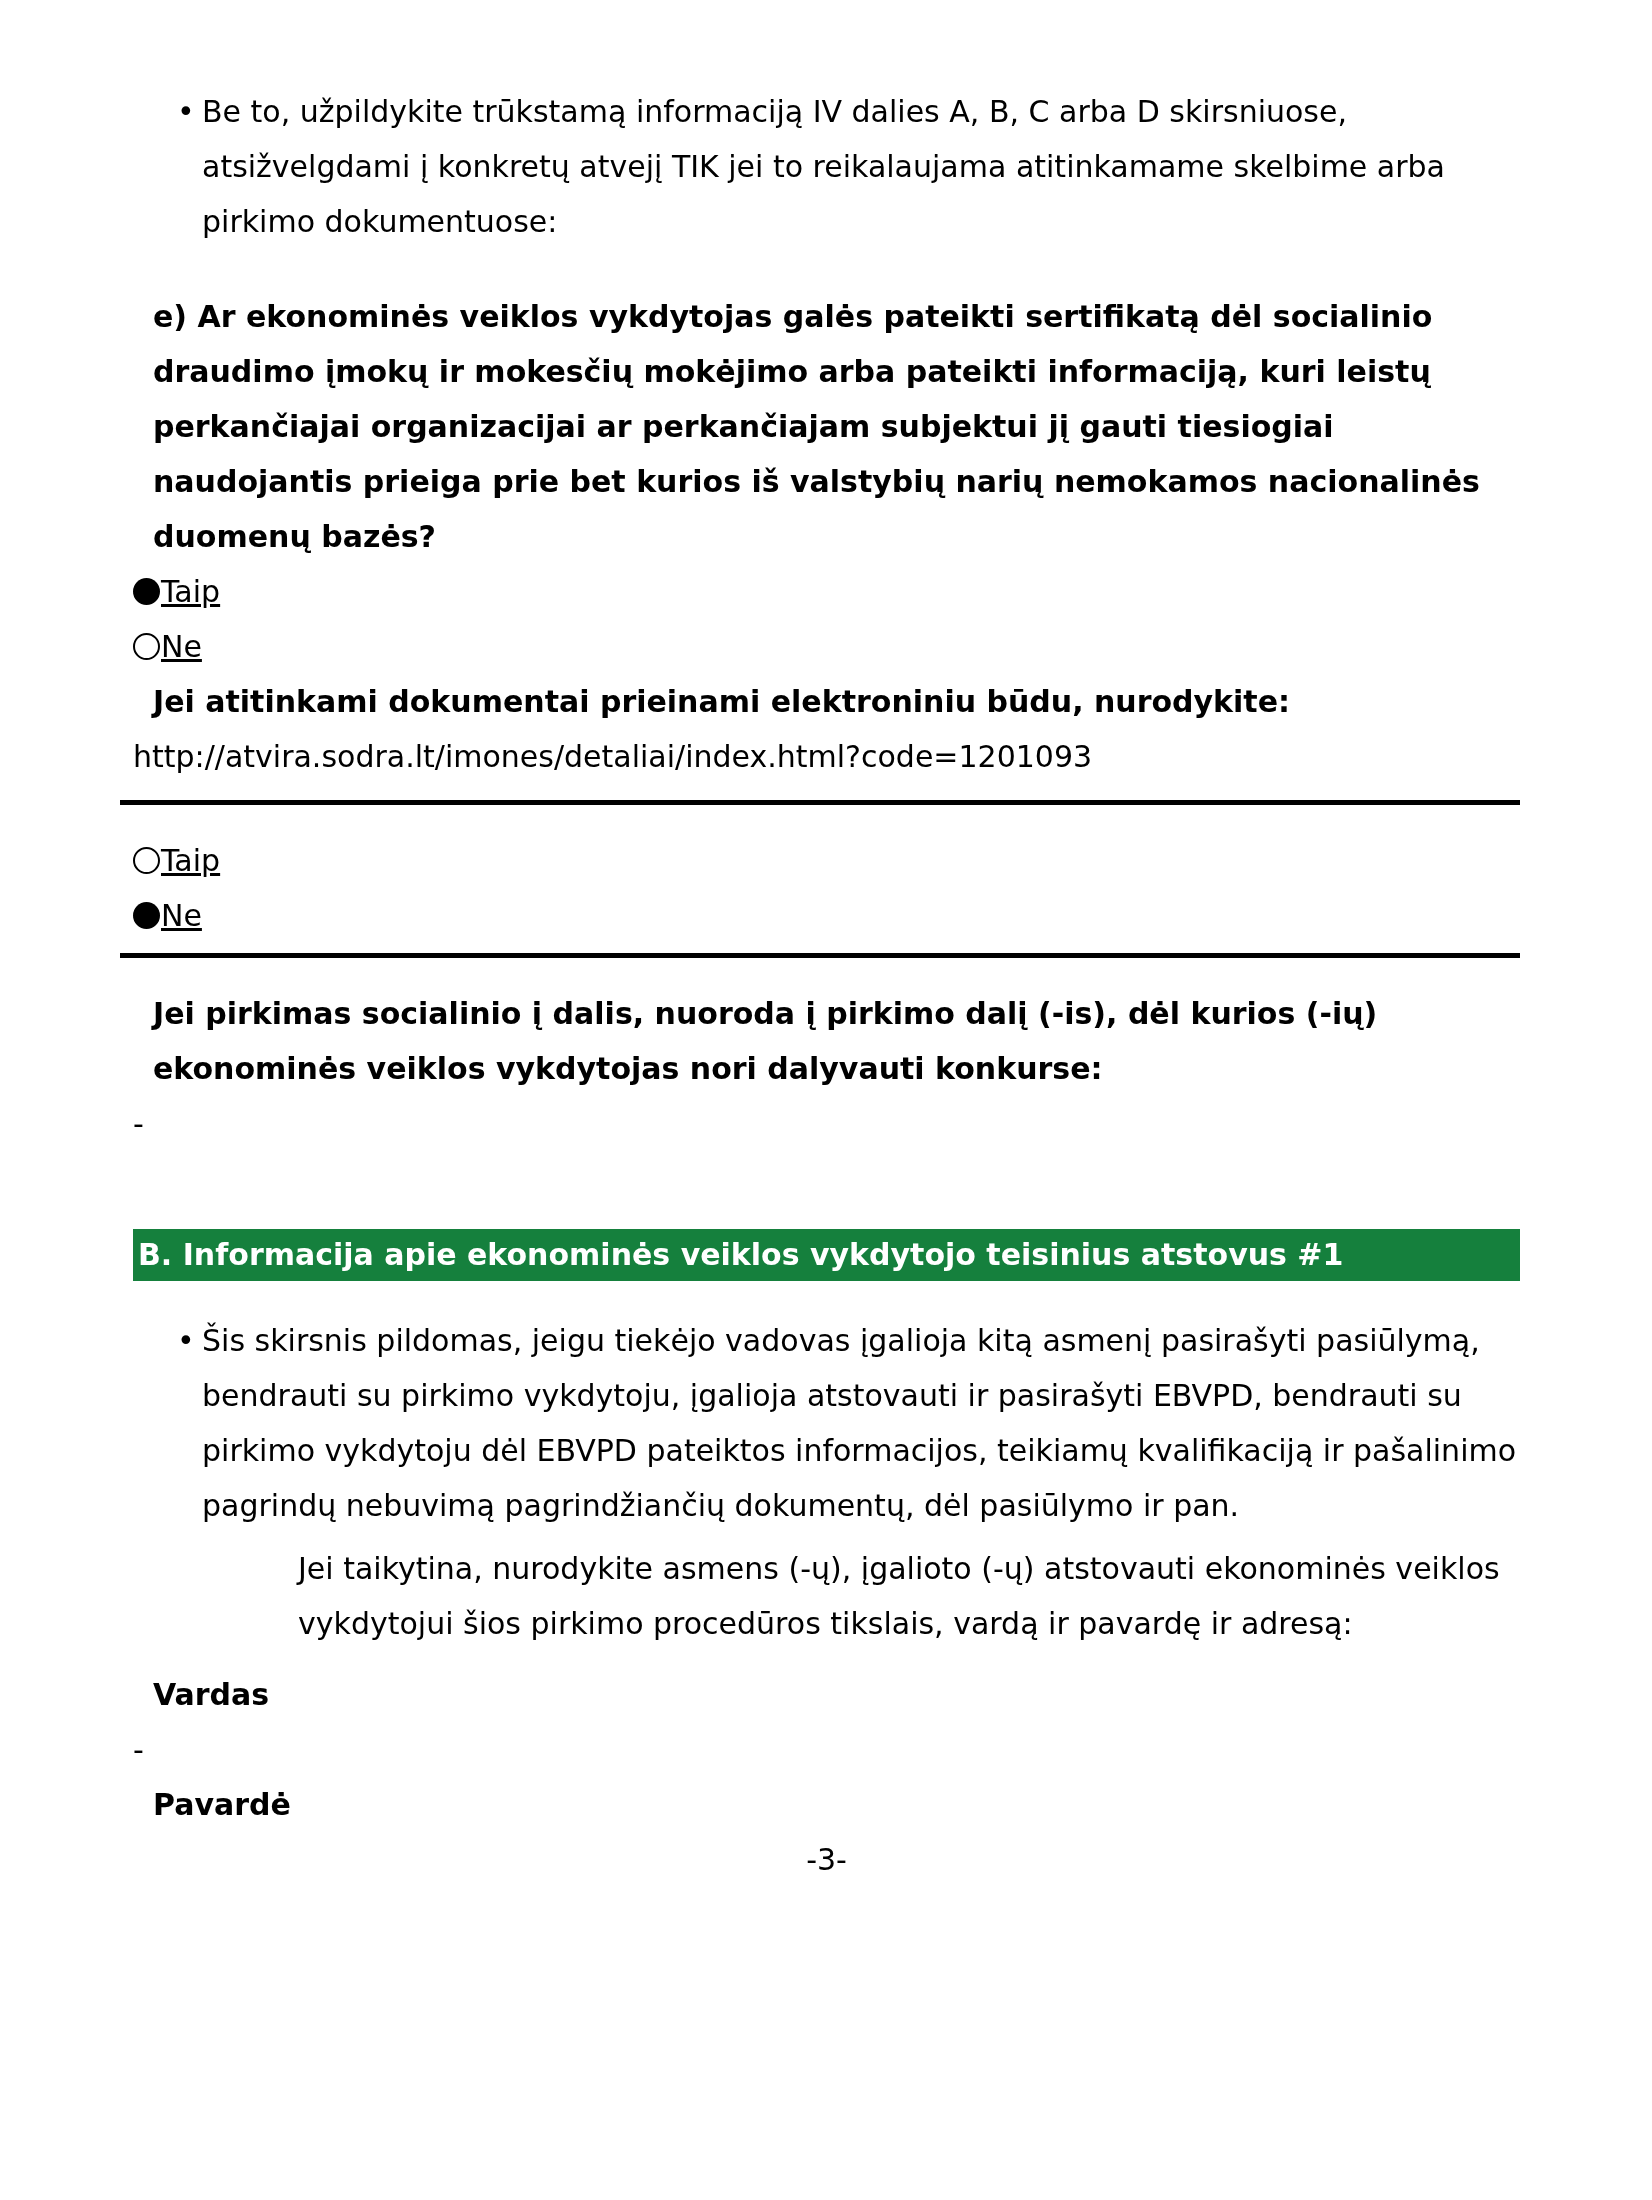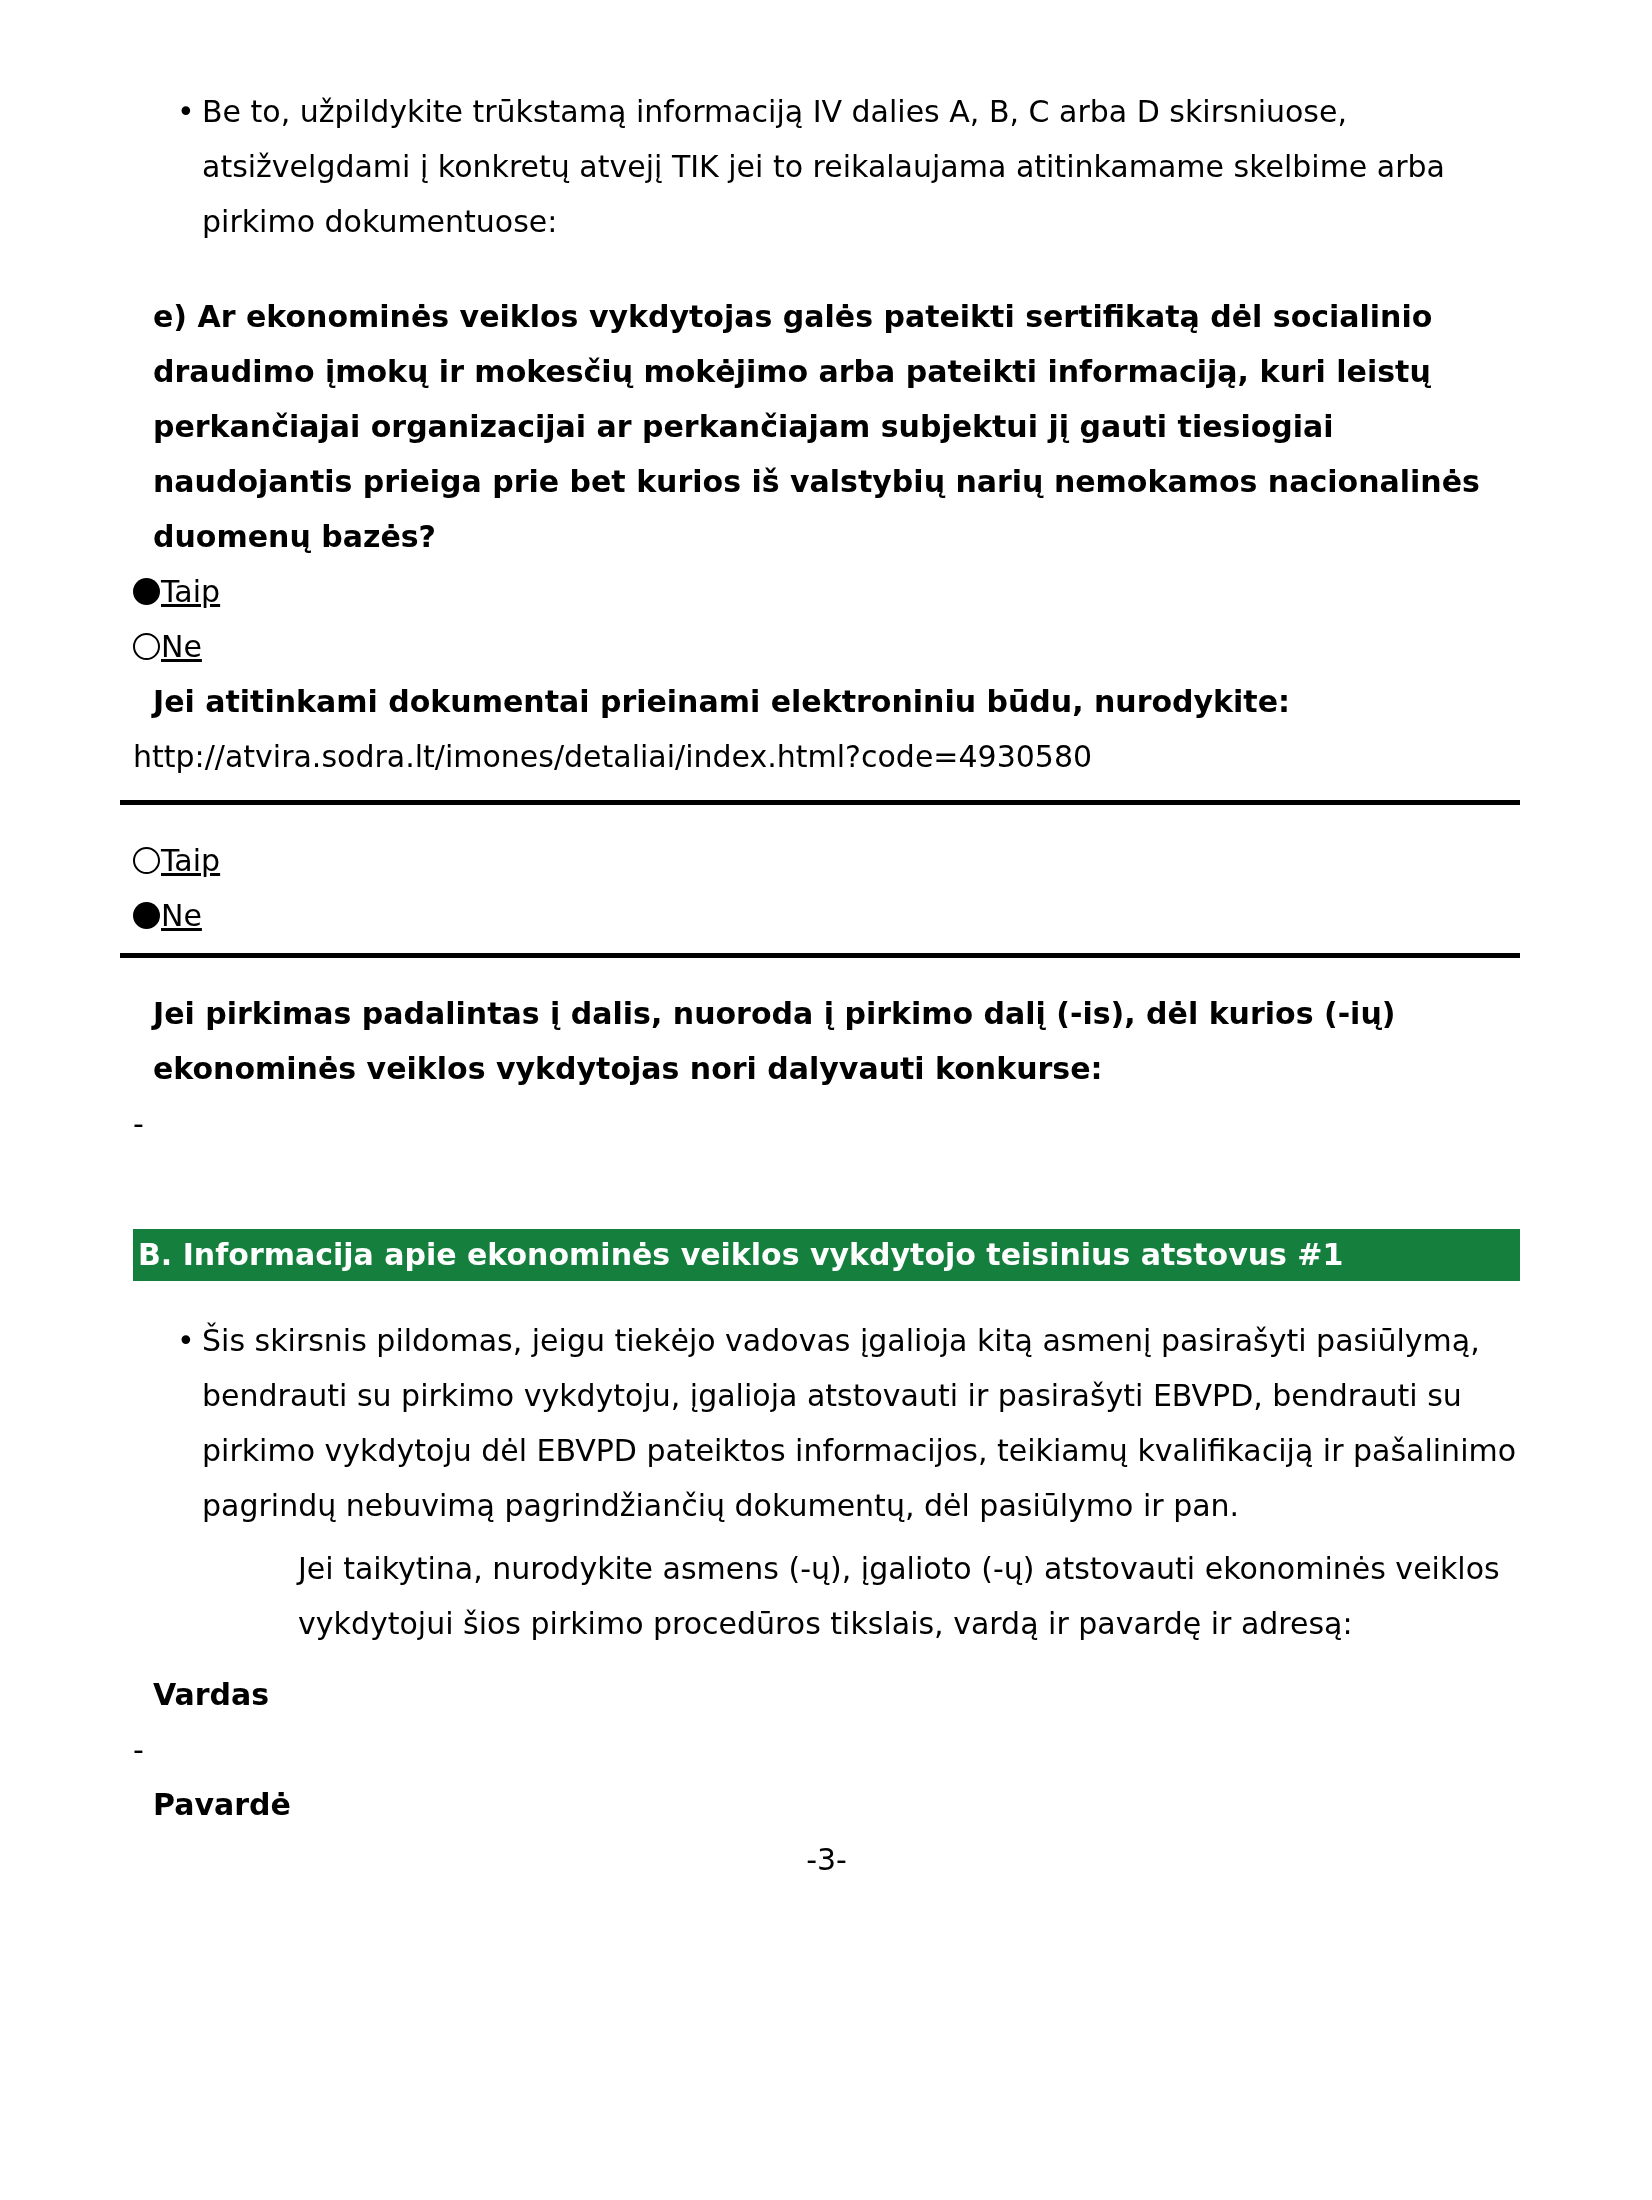--- a/index.html
+++ b/index.html
@@ -83,35 +83,35 @@
   <p class="bold q-e">e) Ar ekonominės veiklos vykdytojas galės pateikti sertifikatą dėl socialinio draudimo įmokų ir mokesčių mokėjimo arba pateikti informaciją, kuri leistų perkančiajai organizacijai ar perkančiajam subjektui jį gauti tiesiogiai naudojantis prieiga prie bet kurios iš valstybių narių nemokamos nacionalinės duomenų bazės?</p>
 
   <div class="radio-row">
     <span class="radio filled"></span><span>Taip</span>
   </div>
   <div class="radio-row">
     <span class="radio empty"></span><span>Ne</span>
   </div>
 
   <p class="bold">Jei atitinkami dokumentai prieinami elektroniniu būdu, nurodykite:</p>
-  <p>http://atvira.sodra.lt/imones/detaliai/index.html?code=4930580</p>
+  <p>http://atvira.sodra.lt/imones/detaliai/index.html?code=1201093</p>
 
   <div class="rule first"></div>
 
 
   <div class="radio-row">
     <span class="radio empty"></span><span>Taip</span>
   </div>
   <div class="radio-row">
     <span class="radio filled"></span><span>Ne</span>
   </div>
 
   <div class="rule second"></div>
 
-  <p class="bold">Jei pirkimas padalintas į dalis, nuoroda į pirkimo dalį (-is), dėl kurios (-ių) ekonominės veiklos vykdytojas nori dalyvauti konkurse:</p>
+  <p class="bold">Jei pirkimas socialinio į dalis, nuoroda į pirkimo dalį (-is), dėl kurios (-ių) ekonominės veiklos vykdytojas nori dalyvauti konkurse:</p>
   <p>-</p>
 
   <div class="section-header">B. Informacija apie ekonominės veiklos vykdytojo teisinius atstovus #1</div>
 
   <div class="bullet-row section-bullet">
     <span class="bullet-glyph">•</span>
     <span>Šis skirsnis pildomas, jeigu tiekėjo vadovas įgalioja kitą asmenį pasirašyti pasiūlymą, bendrauti su pirkimo vykdytoju, įgalioja atstovauti ir pasirašyti EBVPD, bendrauti su pirkimo vykdytoju dėl EBVPD pateiktos informacijos, teikiamų kvalifikaciją ir pašalinimo pagrindų nebuvimą pagrindžiančių dokumentų, dėl pasiūlymo ir pan.</span>
   </div>
 
   <p class="note-indent section-note">Jei taikytina, nurodykite asmens (-ų), įgalioto (-ų) atstovauti ekonominės veiklos vykdytojui šios pirkimo procedūros tikslais, vardą ir pavardę ir adresą:</p>

